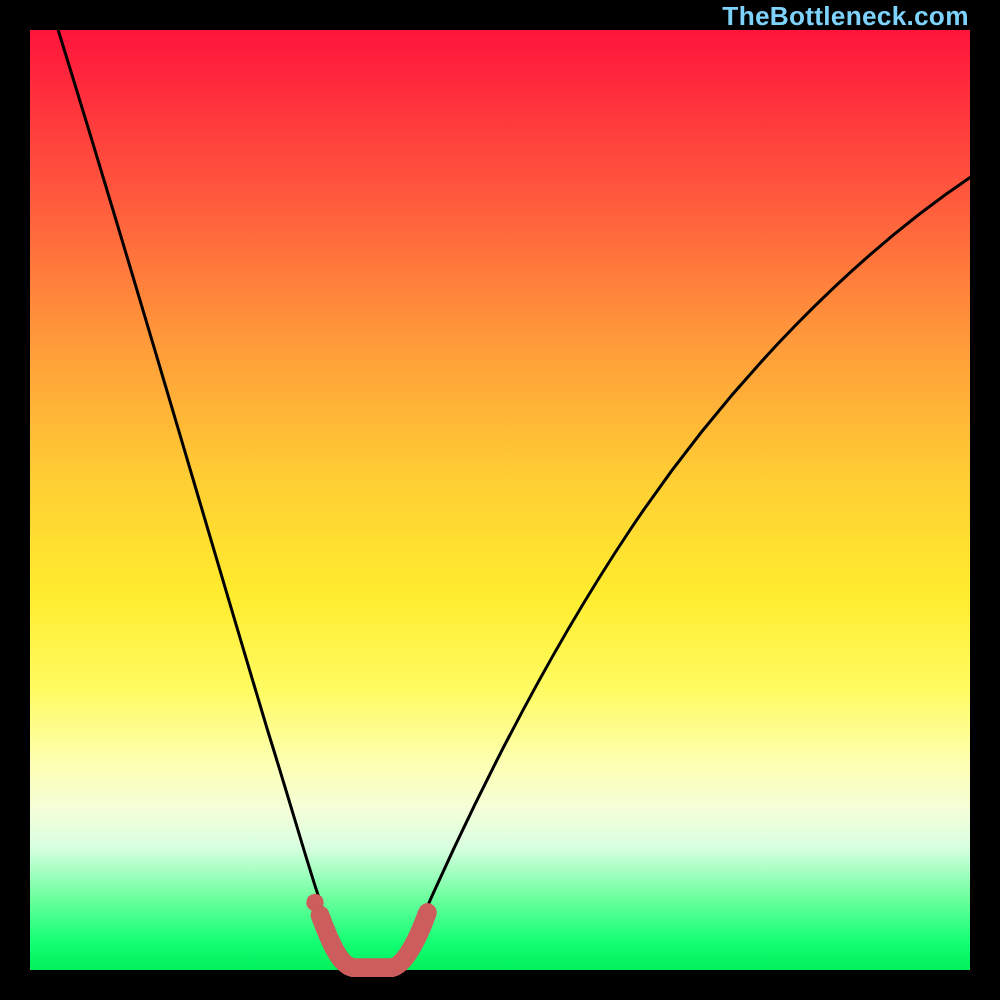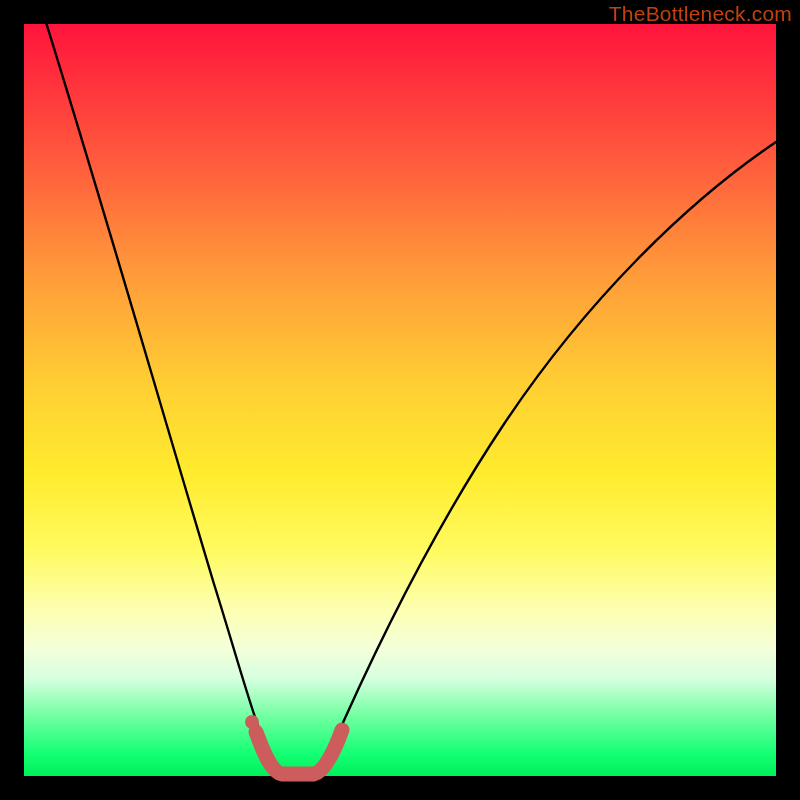--- a/index.html
+++ b/index.html
@@ -28,24 +28,24 @@
       #f4ffda 83%,
       #d7ffe0 87%,
       #73ffa2 92%,
       #14ff74 97%,
       #00f05a 100%
     );
   }
   .watermark {
     position: absolute;
     top: 2px;
-    right: 8px;
-    color: #c2410c;
+    right: 25px;
+    color: #7dd3fc;
     font-size: 21px;
-    font-weight: 400;
+    font-weight: 700;
     letter-spacing: 0.2px;
     z-index: 5;
     user-select: none;
   }
   svg.curve {
     position: absolute;
     left: 0;
     top: 0;
     width: 752px;
     height: 752px;

